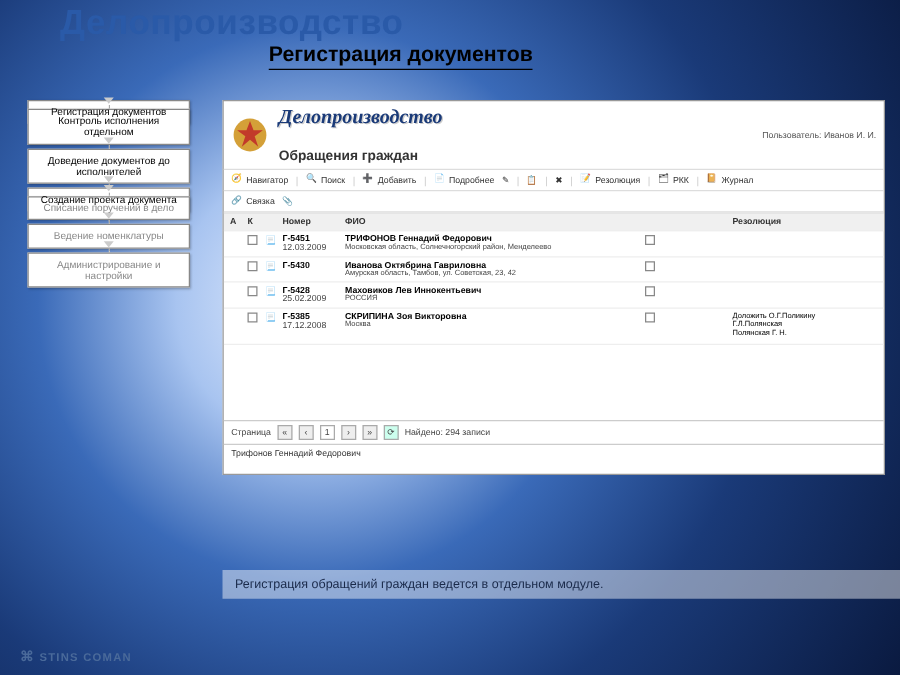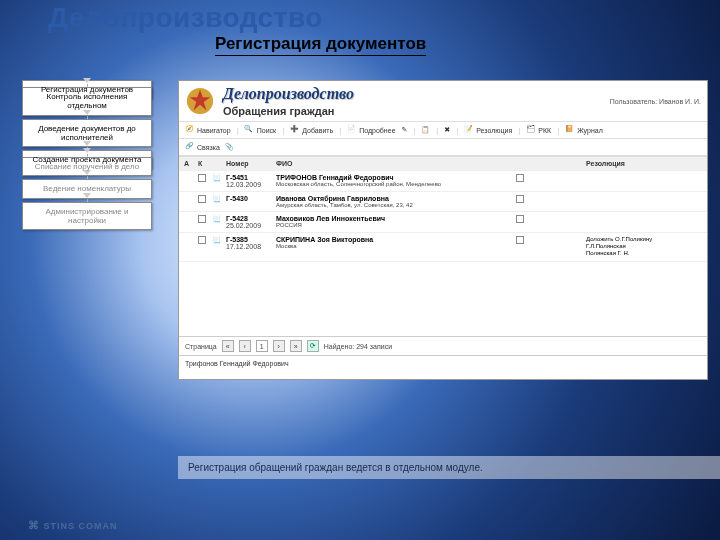--- a/index.html
+++ b/index.html
@@ -24,35 +24,35 @@
     padding: 4px 3px; margin-bottom: 18px; line-height: 1.15; cursor: pointer;
     box-shadow: 1px 1px 2px rgba(0,0,0,0.3);
   }
   .flow-box.dim { color: #888; }
   .arrow {
     width: 0; height: 0; margin: -14px auto 4px;
     border-left: 4px solid transparent; border-right: 4px solid transparent;
     border-top: 5px solid #ccc;
   }
   .arrow-line { width: 1px; height: 8px; background: #ccc; margin: -18px auto 0; border-left:1px dotted #aaa; }
-  .logo { position: absolute; bottom: 8px; left: 28px; font-size: 9px; color: #4a6a9a; letter-spacing: 1px; font-weight: bold; }
+  .logo { position: absolute; bottom: 8px; left: 16px; font-size: 9px; color: #4a6a9a; letter-spacing: 1px; font-weight: bold; }
   .logo-icon { font-size: 11px; }
 
   
   .window {
     position: absolute; left: 178px; top: 80px; width: 530px; height: 300px;
     background: #fff; border: 1px solid #999; display: flex; flex-direction: column;
     font-size: 8px;
   }
   .win-header { display: flex; align-items: center; padding: 4px 6px; border-bottom: 1px solid #ddd; }
   .emblem { width: 30px; height: 30px; margin-right: 8px; }
   .emblem svg { width:30px; height:30px; }
   .app-title-group { flex:1; }
   .app-title { font-family: "Times New Roman", serif; font-size: 16px; font-weight: bold; font-style: italic; color: #1a3a78; text-shadow: 1px 1px 0 #ccc; }
-  .section-title { font-size: 11px; font-weight: bold; color: #333; margin-top:2px; }
+  .section-title { font-size: 11px; font-weight: bold; color: #333; margin-top:16px; }
   .user-label { font-size: 7px; color: #555; }
 
   .toolbar { display: flex; align-items: center; gap: 6px; padding: 3px 6px; border-bottom: 1px solid #ddd; flex-wrap: wrap; }
   .tb-btn { display: inline-flex; align-items: center; gap: 2px; font-size: 7px; color: #333; cursor: pointer; }
   .tb-ico { width: 10px; height: 10px; display:inline-block; }
   .sep { color:#ccc; }
 
   .toolbar2 { display:flex; align-items:center; gap:6px; padding:3px 6px; border-bottom:1px solid #ddd; font-size:7px; }
 
   .grid { flex:1; overflow:hidden; border-top:1px solid #ddd; }

